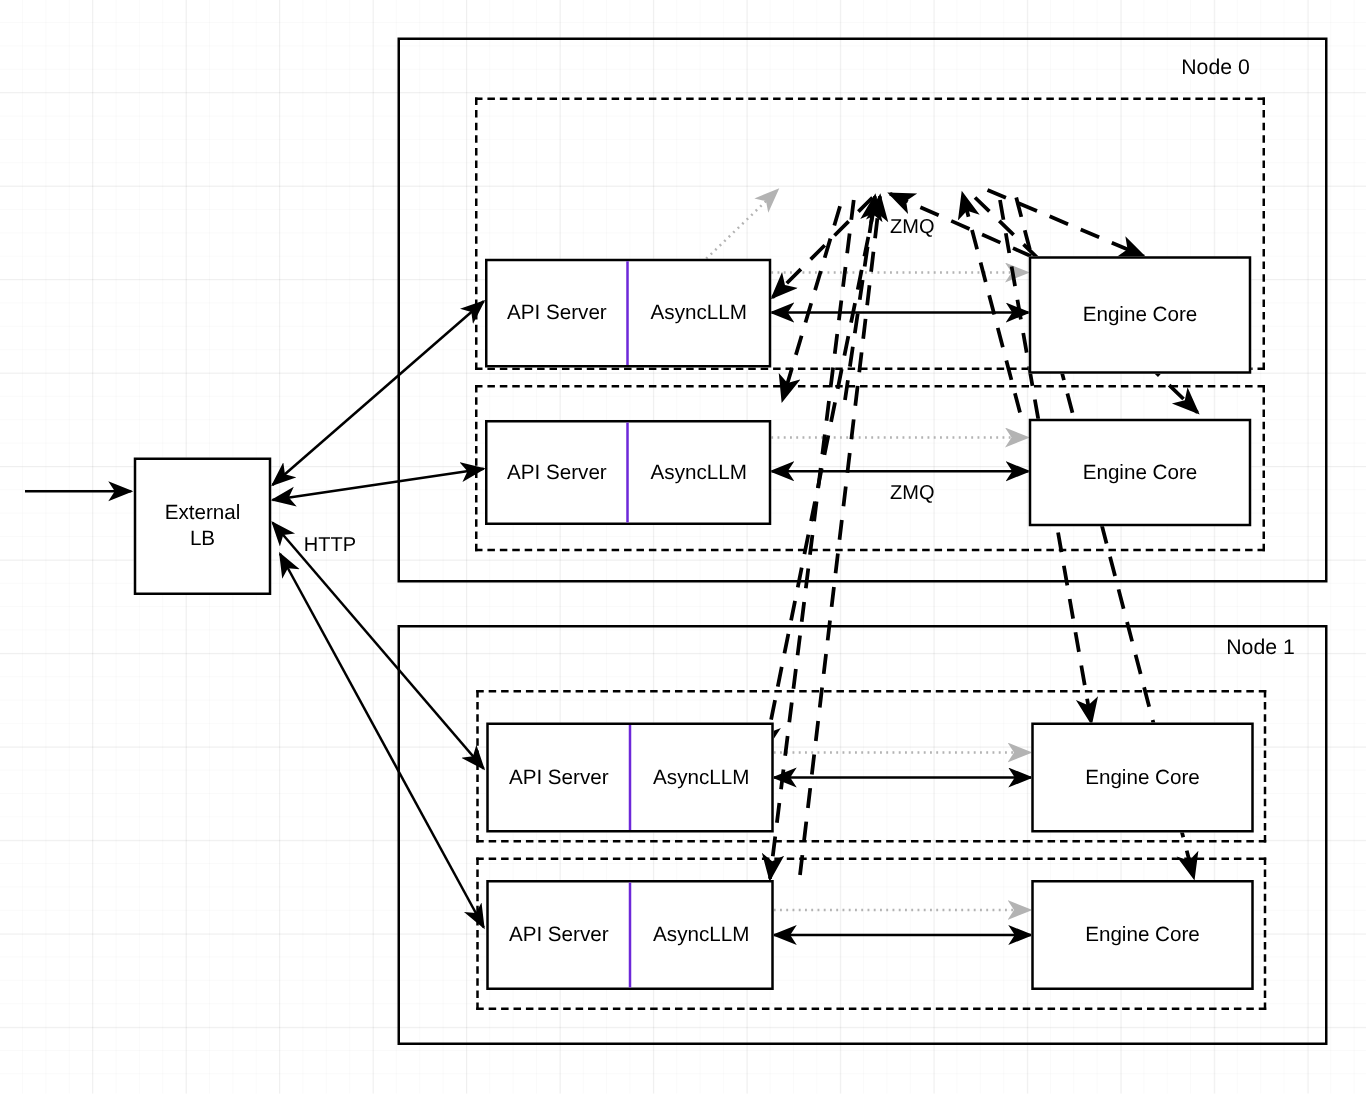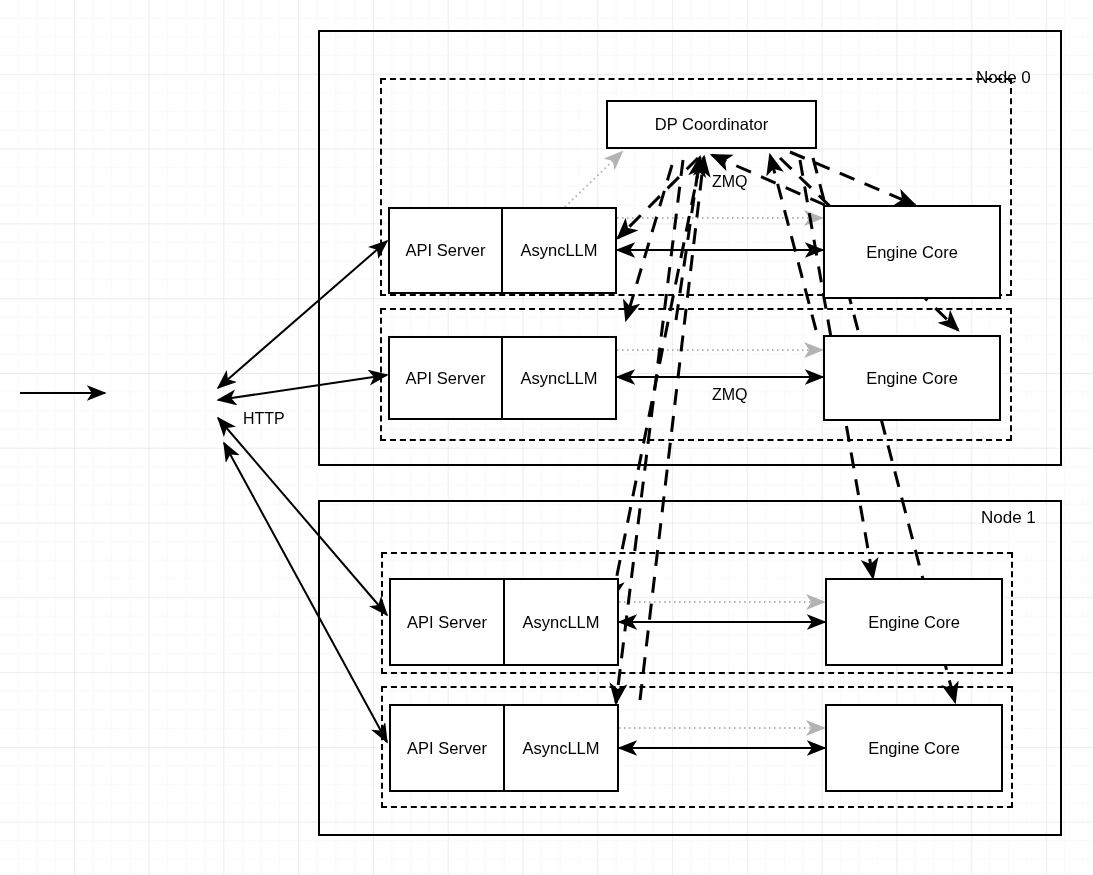--- a/index.html
+++ b/index.html
@@ -61,21 +61,21 @@
   .unit .cell {
     display: flex;
     align-items: center;
     justify-content: center;
     font-size: 16.5px;
     color: #000000;
     white-space: nowrap;
     box-sizing: border-box;
   }
   .unit .cell.api {
-    border-right: 2px solid #000000;
+    border-right: 2px solid #6d28d9;
   }
   .simple-box {
     position: absolute;
     display: flex;
     align-items: center;
     justify-content: center;
     border: 2px solid #000000;
     background: #ffffff;
     box-sizing: border-box;
     font-size: 16.5px;
@@ -192,21 +192,21 @@
     </g>
     <g stroke="#000000" stroke-width="3" fill="none" stroke-dasharray="16 11">
       <line x1="700" y1="163" x2="612" y2="600" marker-end="url(#ahead-dash)"></line>
     </g>
     <g stroke="#000000" stroke-width="3" fill="none" stroke-dasharray="16 11">
       <line x1="683" y1="160" x2="616" y2="703" marker-end="url(#ahead-dash)"></line>
     </g>
   </svg>
 
   <div class="node-box" style="left:318px; top:30px; width:744px; height:436px;"></div>
-  <div class="node-label" style="left:976px; top:44px;margin-top:24px;">Node 0</div>
+  <div class="node-label" style="left:945px; top:44px;">Node 0</div>
 
   <div class="group-box" style="left:380px; top:78px; width:632px; height:218px;"></div>
   <div class="unit" style="left:388px; top:207px; width:229px; height:87px;">
     <div class="cell api" style="width:114px;">API Server</div>
     <div class="cell async" style="width:113px;">AsyncLLM</div>
   </div>
   <div class="simple-box" style="left:823px; top:205px; width:178px; height:94px;">Engine Core</div>
   <div class="edge-label" style="left:712px; top:173px;">ZMQ</div>
 
   <div class="group-box" style="left:380px; top:308px; width:632px; height:133px;"></div>
@@ -227,17 +227,20 @@
   </div>
   <div class="simple-box" style="left:825px; top:578px; width:178px; height:88px;">Engine Core</div>
 
   <div class="group-box" style="left:381px; top:686px; width:632px; height:122px;"></div>
   <div class="unit" style="left:389px; top:704px; width:230px; height:88px;">
     <div class="cell api" style="width:115px;">API Server</div>
     <div class="cell async" style="width:113px;">AsyncLLM</div>
   </div>
   <div class="simple-box" style="left:825px; top:704px; width:178px; height:88px;">Engine Core</div>
 
-  <div class="simple-box" style="left:606px; top:100px; width:211px; height:49px;">DP Coordinator</div>
-
-  <div class="edge-label" style="left:243px; top:410px;">HTTP</div>
+
+  <div class="simple-box" style="left:107px; top:366px; width:110px; height:110px; flex-direction:column;">
+    <span>External</span>
+    <span>LB</span>
+  </div>
+  <div class="edge-label" style="left:243px; top:428px;">HTTP</div>
 
 </div>
 
 </body></html>

